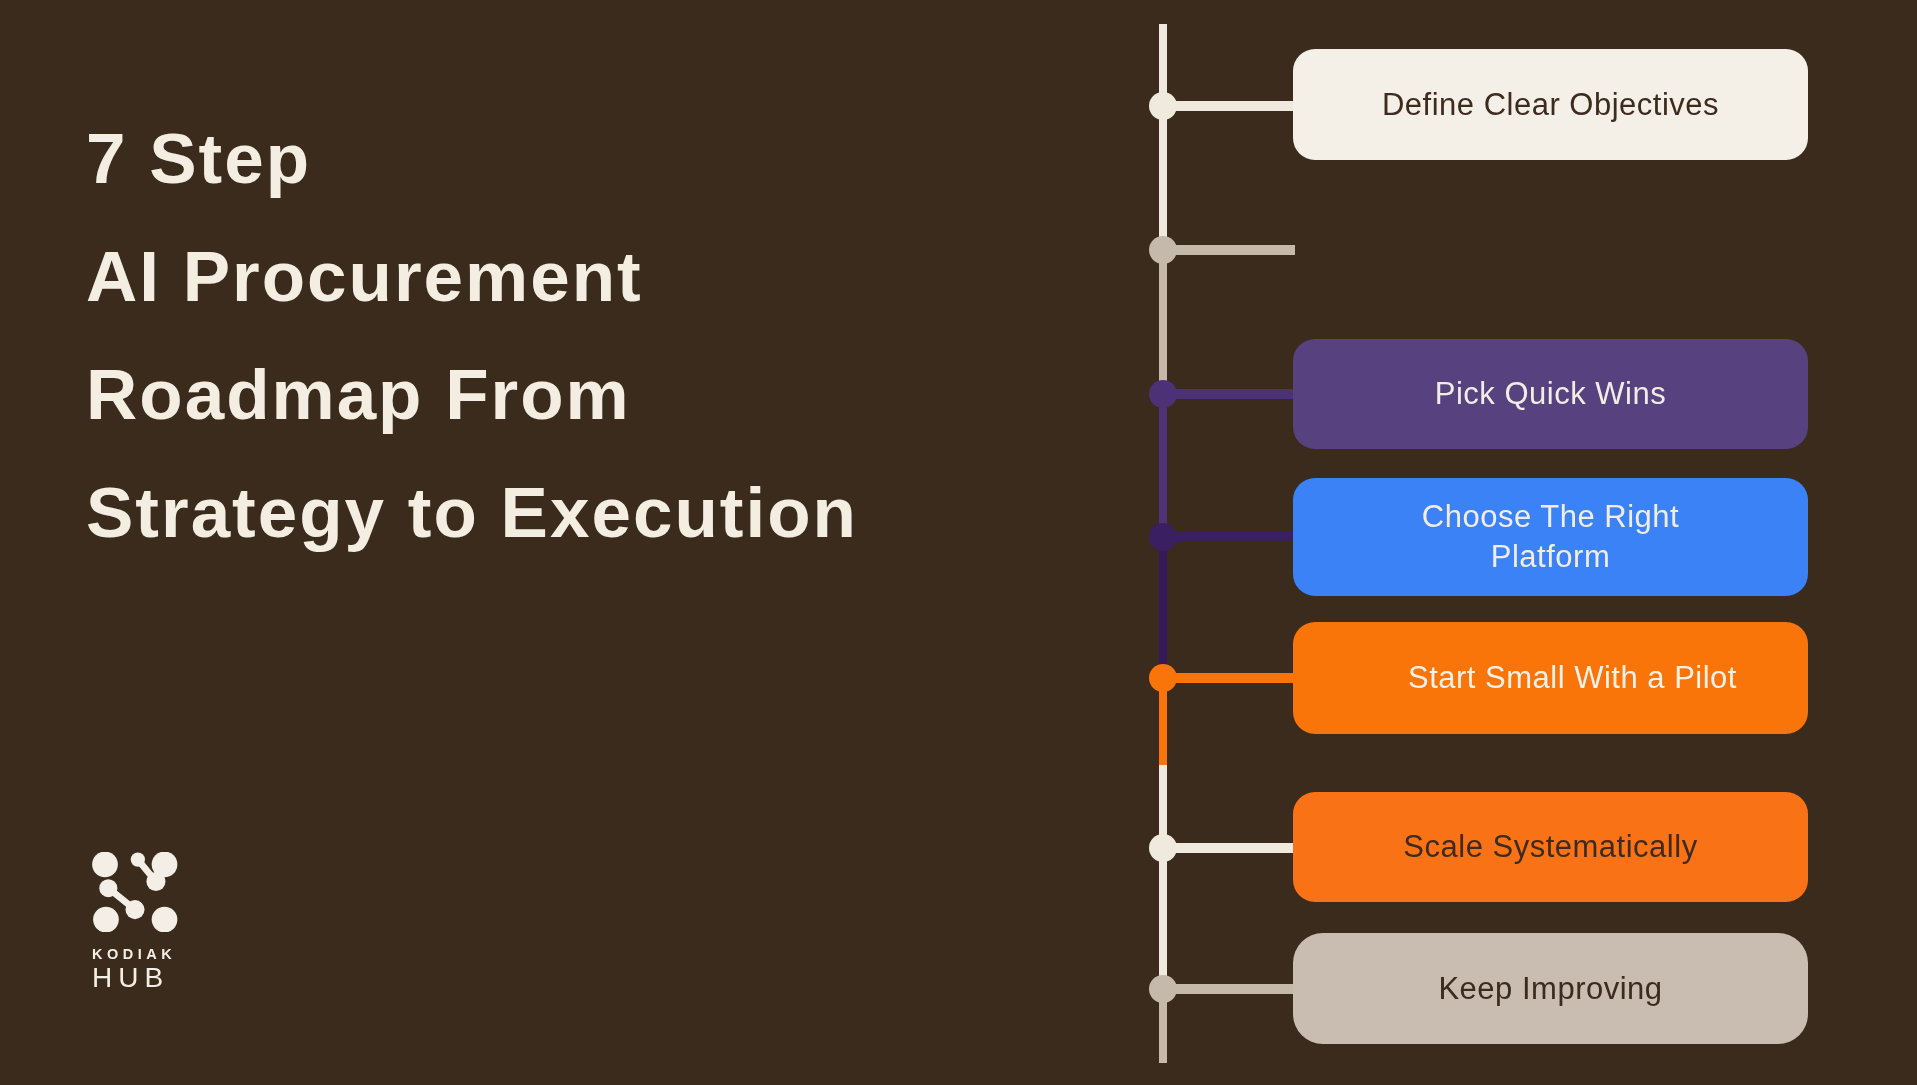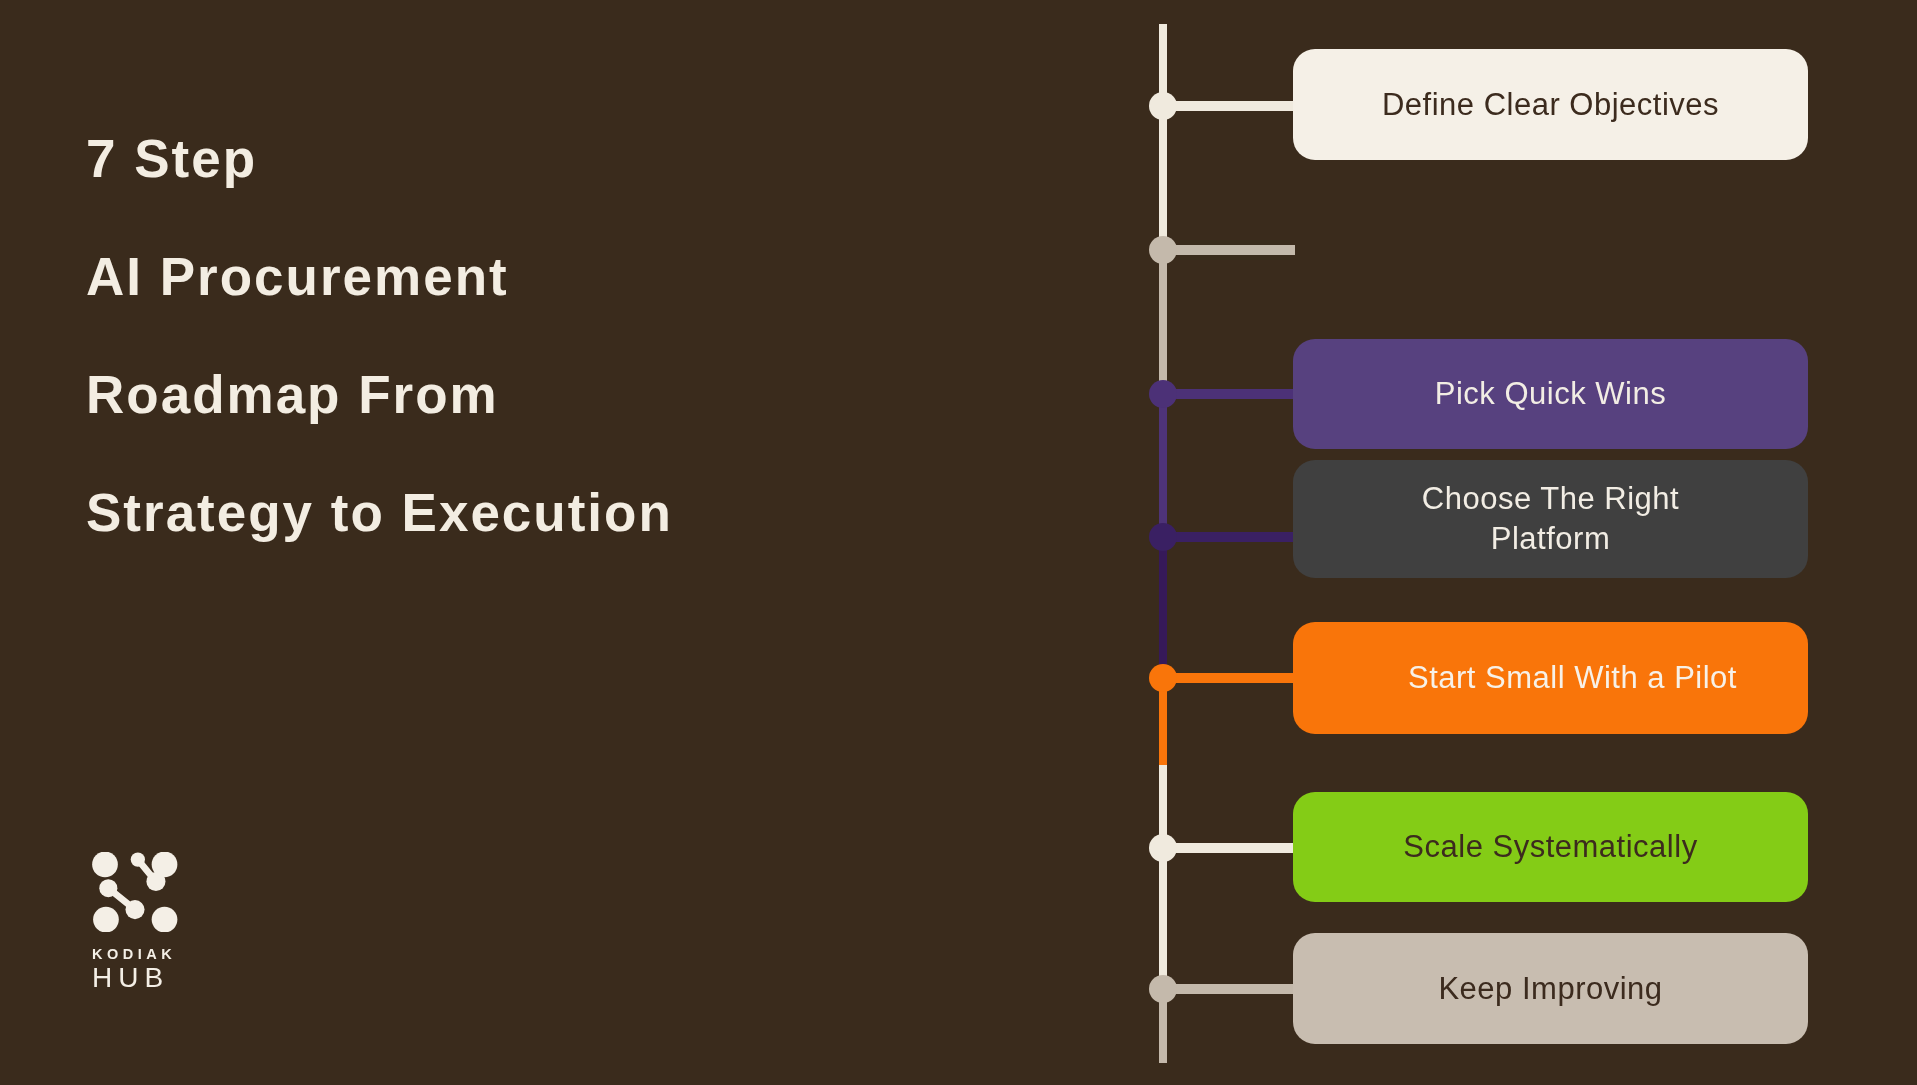--- a/index.html
+++ b/index.html
@@ -14,21 +14,21 @@
     overflow: hidden;
   }
 
   
   .title-block {
     position: absolute;
     left: 86px;
     top: 100px;
   }
   .title-line {
-    font-size: 53px;
+    font-size: 71px;
     font-weight: 700;
     letter-spacing: 2px;
     line-height: 118px;
     white-space: nowrap;
   }
 
   
   .vseg {
     position: absolute;
     left: 1159px;
@@ -121,40 +121,40 @@
   <div class="connector" style="top: 245px; background: rgb(196, 185, 171);"></div>
 
   <div class="dot" style="top: 380px; background: rgb(76, 49, 119);"></div>
   <div class="connector" style="top: 389px; background: rgb(76, 49, 119);"></div>
   <div class="step-box" style="top: 339px; height: 110px; background: rgb(87, 65, 127);">
     <span class="step-label" style="color: rgb(242, 237, 228);">Pick Quick Wins</span>
   </div>
 
   <div class="dot" style="top: 523px; background: rgb(58, 32, 99);"></div>
   <div class="connector" style="top: 532px; background: rgb(58, 32, 99);"></div>
-  <div class="step-box" style="top: 460px; height: 118px; background: #404040;">
+  <div class="step-box" style="top: 478px; height: 118px; background: #3b82f6;">
     <span class="step-label" style="color: rgb(242, 237, 228);">Choose The Right
 Platform</span>
   </div>
 
   <div class="dot" style="top: 664px; background: rgb(249, 117, 10);"></div>
   <div class="connector" style="top: 673px; background: rgb(249, 117, 10);"></div>
   <div class="step-box" style="top: 622px; height: 112px; background: rgb(249, 117, 10); padding-left: 44px;">
     <span class="step-label" style="color: rgb(247, 241, 232);">Start Small With a Pilot</span>
   </div>
 
   <div class="dot" style="top: 834px; background: rgb(240, 234, 222);"></div>
   <div class="connector" style="top: 843px; background: rgb(240, 234, 222);"></div>
-  <div class="step-box" style="top: 792px; height: 110px; background: #84cc16;">
+  <div class="step-box" style="top: 792px; height: 110px; background: #f97316;">
     <span class="step-label" style="color: rgb(60, 43, 30);">Scale Systematically</span>
   </div>
 
   <div class="dot" style="top: 975px; background: rgb(196, 185, 171);"></div>
   <div class="connector" style="top: 984px; background: rgb(196, 185, 171);"></div>
-  <div class="step-box" style="top: 933px; height: 111px; background: rgb(200, 189, 176);">
+  <div class="step-box" style="top: 933px; height: 111px; background: rgb(200, 189, 176); border-radius: 30px;">
     <span class="step-label" style="color: rgb(60, 43, 30);">Keep Improving</span>
   </div>
 
   <div class="logo-block" style="color: rgb(244, 239, 230);">
     <svg class="logo-glyph" width="86" height="80" viewBox="0 0 90 84" fill="#F4EFE6" xmlns="http://www.w3.org/2000/svg">
       <circle cx="13.5" cy="13" r="13.5"></circle>
       <circle cx="76" cy="13" r="13.5"></circle>
       <circle cx="14.5" cy="71" r="13.5"></circle>
       <circle cx="76" cy="71" r="13.5"></circle>
       <line x1="48" y1="8" x2="67" y2="31" stroke="#F4EFE6" stroke-width="7" stroke-linecap="round"></line>

